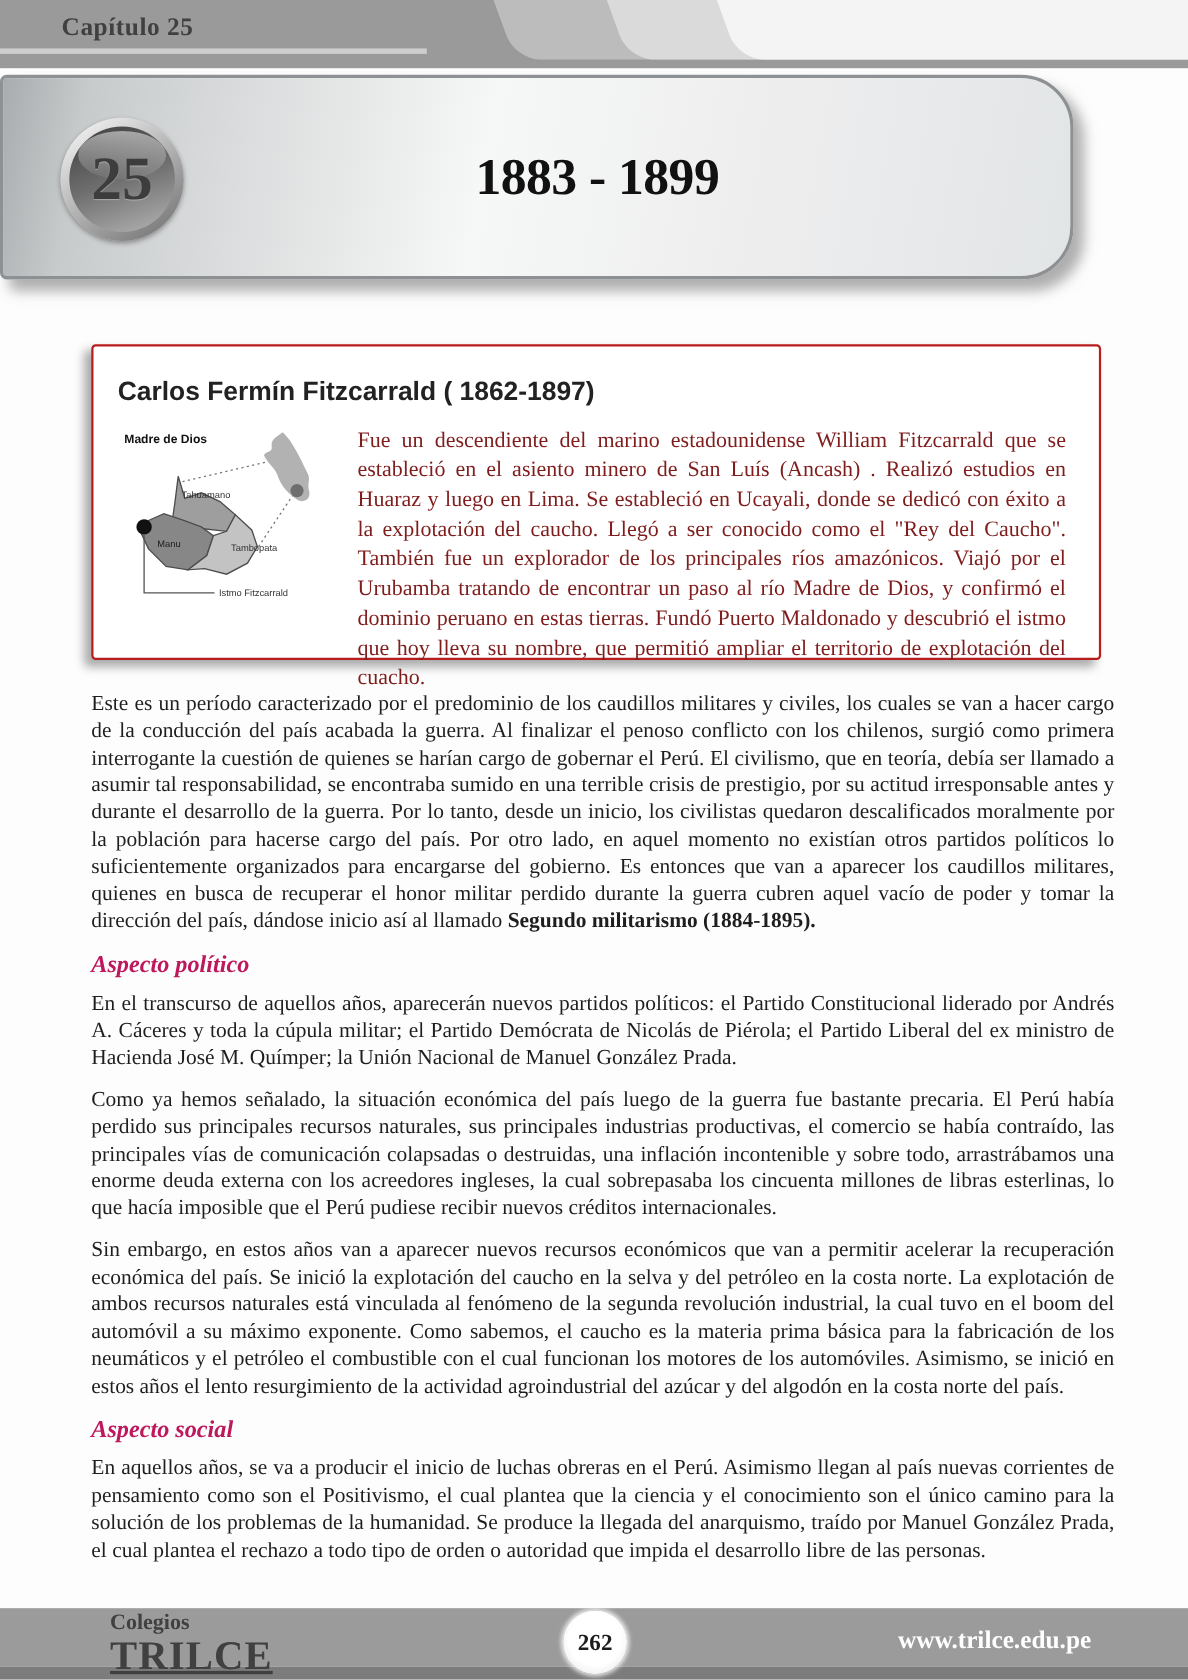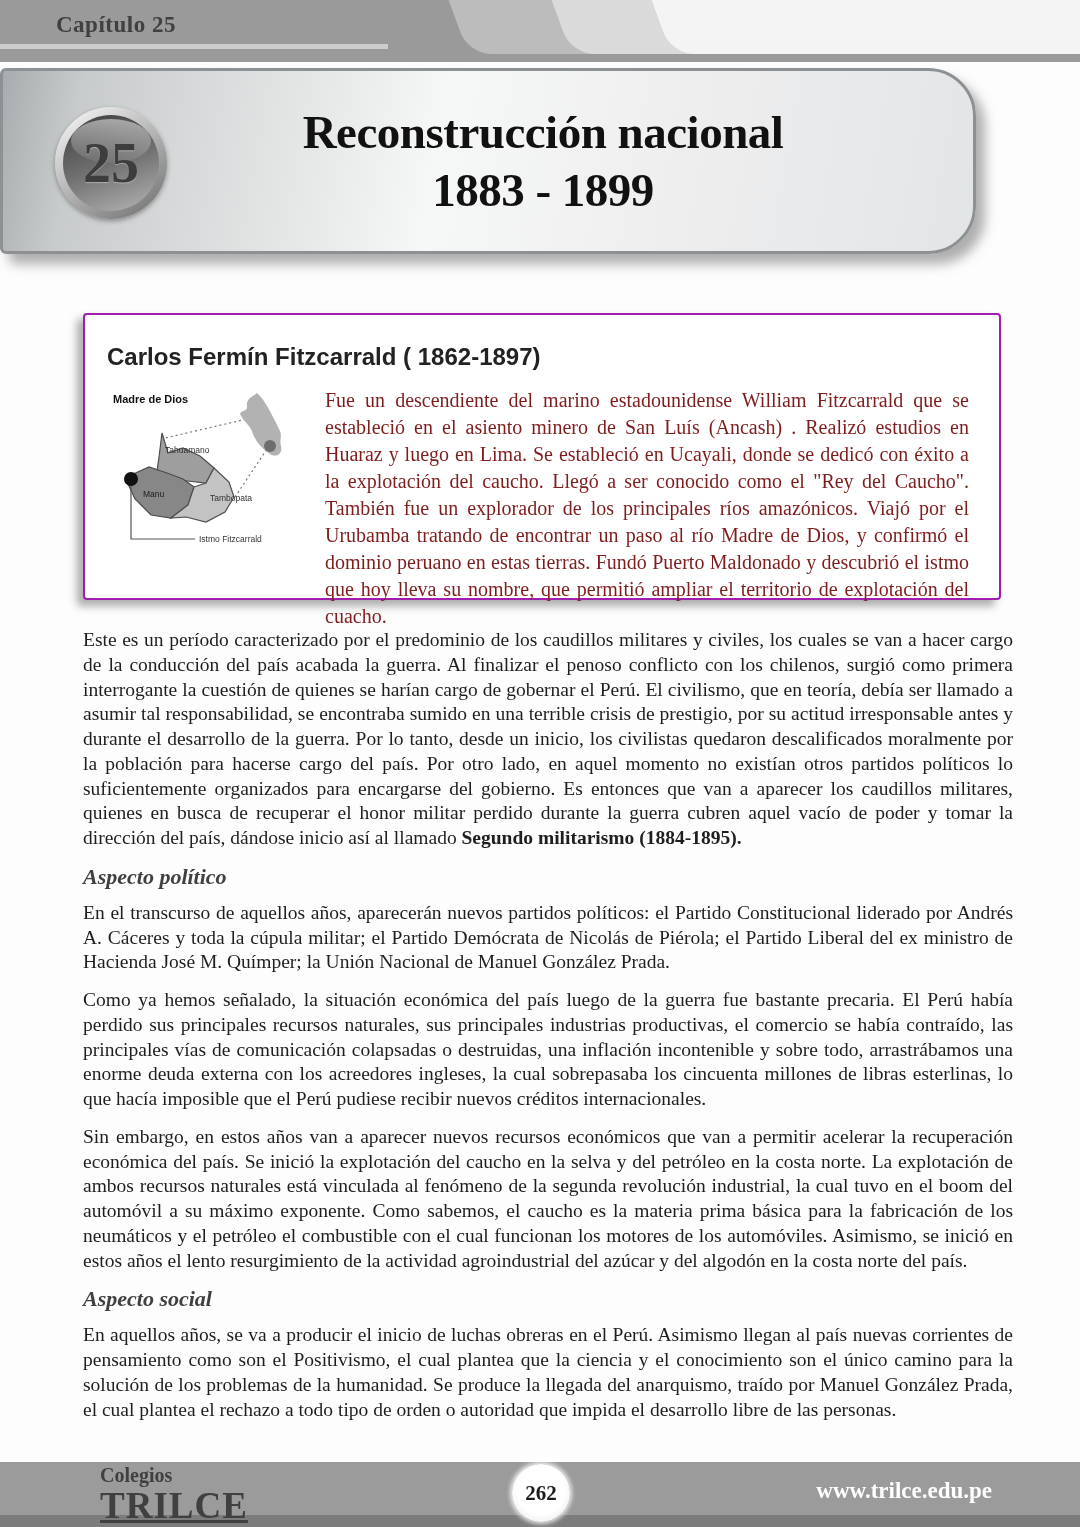--- a/index.html
+++ b/index.html
@@ -39,36 +39,36 @@
   .badge-num { position:relative; font-size:56px; font-weight:bold; color:#3d3d3d;
                text-shadow:0 1px 1px rgba(255,255,255,0.35); }
   .banner-titles { position:absolute; left:180px; right:70px; top:0; height:100%;
                    display:flex; flex-direction:column; justify-content:center;
                    align-items:center; gap:4px; }
   .banner-line { font-weight:bold; color:#111111; font-size:47px; line-height:1.15;
                  letter-spacing:-0.5px; }
 
   
   .bio-box { position:absolute; top:313px; left:83px; width:918px; height:287px;
-             background:#ffffff; border:2px solid #a21caf; border-radius:4px;
+             background:#ffffff; border:2px solid #b91c1c; border-radius:4px;
              box-shadow:-6px 6px 9px rgba(70,70,70,0.45);
              padding:28px 30px 20px 22px; }
   .bio-heading { font-family:"Liberation Sans", sans-serif; font-weight:bold;
                  font-size:24px; color:#222222; margin-bottom:16px; }
   .bio-row { display:flex; gap:18px; }
   .bio-map { flex:0 0 200px; }
   .bio-text { flex:1; font-size:20px; line-height:1.35; text-align:justify;
               color:#7f1d1d; }
 
   
   .main { position:absolute; top:628px; left:83px; width:930px; color:#1e1e1e; }
   .main p { font-size:19.5px; line-height:1.27; text-align:justify;
             margin-bottom:13px; }
   .main h3 { font-size:22px; font-weight:bold; font-style:italic;
-             margin:2px 0 11px 0; color:#404040; }
+             margin:2px 0 11px 0; color:#be185d; }
 
   
   .footer-band { position:absolute; top:1462px; left:0; width:1080px; height:53px;
                  background:#9b9b9b; }
   .footer-strip { position:absolute; top:1515px; left:0; width:1080px; height:12px;
                   background:#7c7c7c; }
   .brand { position:absolute; left:100px; top:1465px; color:#404040; line-height:1; }
   .brand-top { font-weight:bold; font-size:20px; margin-bottom:2px; }
   .brand-bottom { font-weight:bold; font-size:37px; letter-spacing:1px;text-decoration:underline; }
   .page-badge { position:absolute; left:512px; top:1464px; width:58px; height:58px;
@@ -95,21 +95,20 @@
     <div class="chapter-label">Capítulo 25</div>
   </div>
 
   <div class="banner">
     <div class="badge">
       <div class="badge-inner">
         <span class="badge-num">25</span>
       </div>
     </div>
     <div class="banner-titles">
-      <div class="banner-line">Reconstrucción nacional</div>
       <div class="banner-line">1883 - 1899</div>
     </div>
   </div>
 
   <div class="bio-box">
     <div class="bio-heading">Carlos Fermín Fitzcarrald ( 1862-1897)</div>
     <div class="bio-row">
       <div class="bio-map">
         <svg width="200" height="180" viewBox="0 0 200 180">
 

